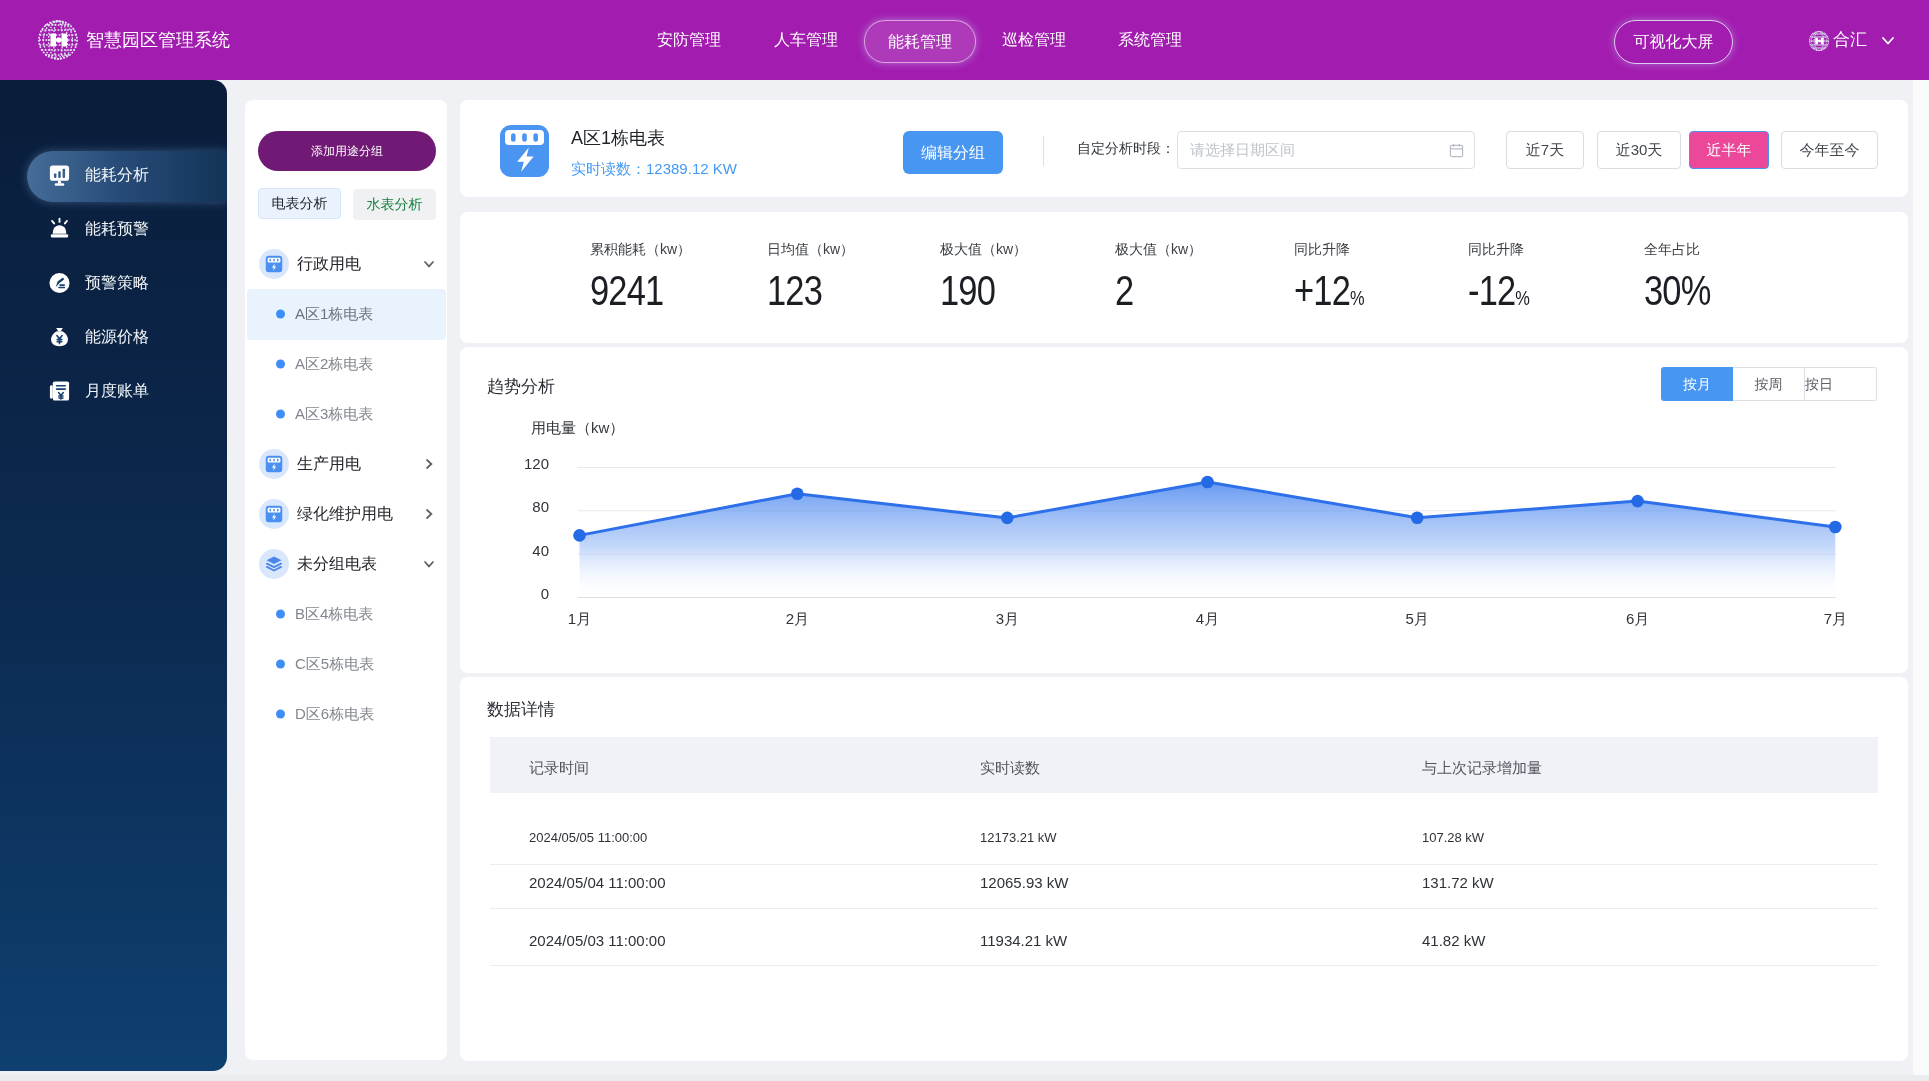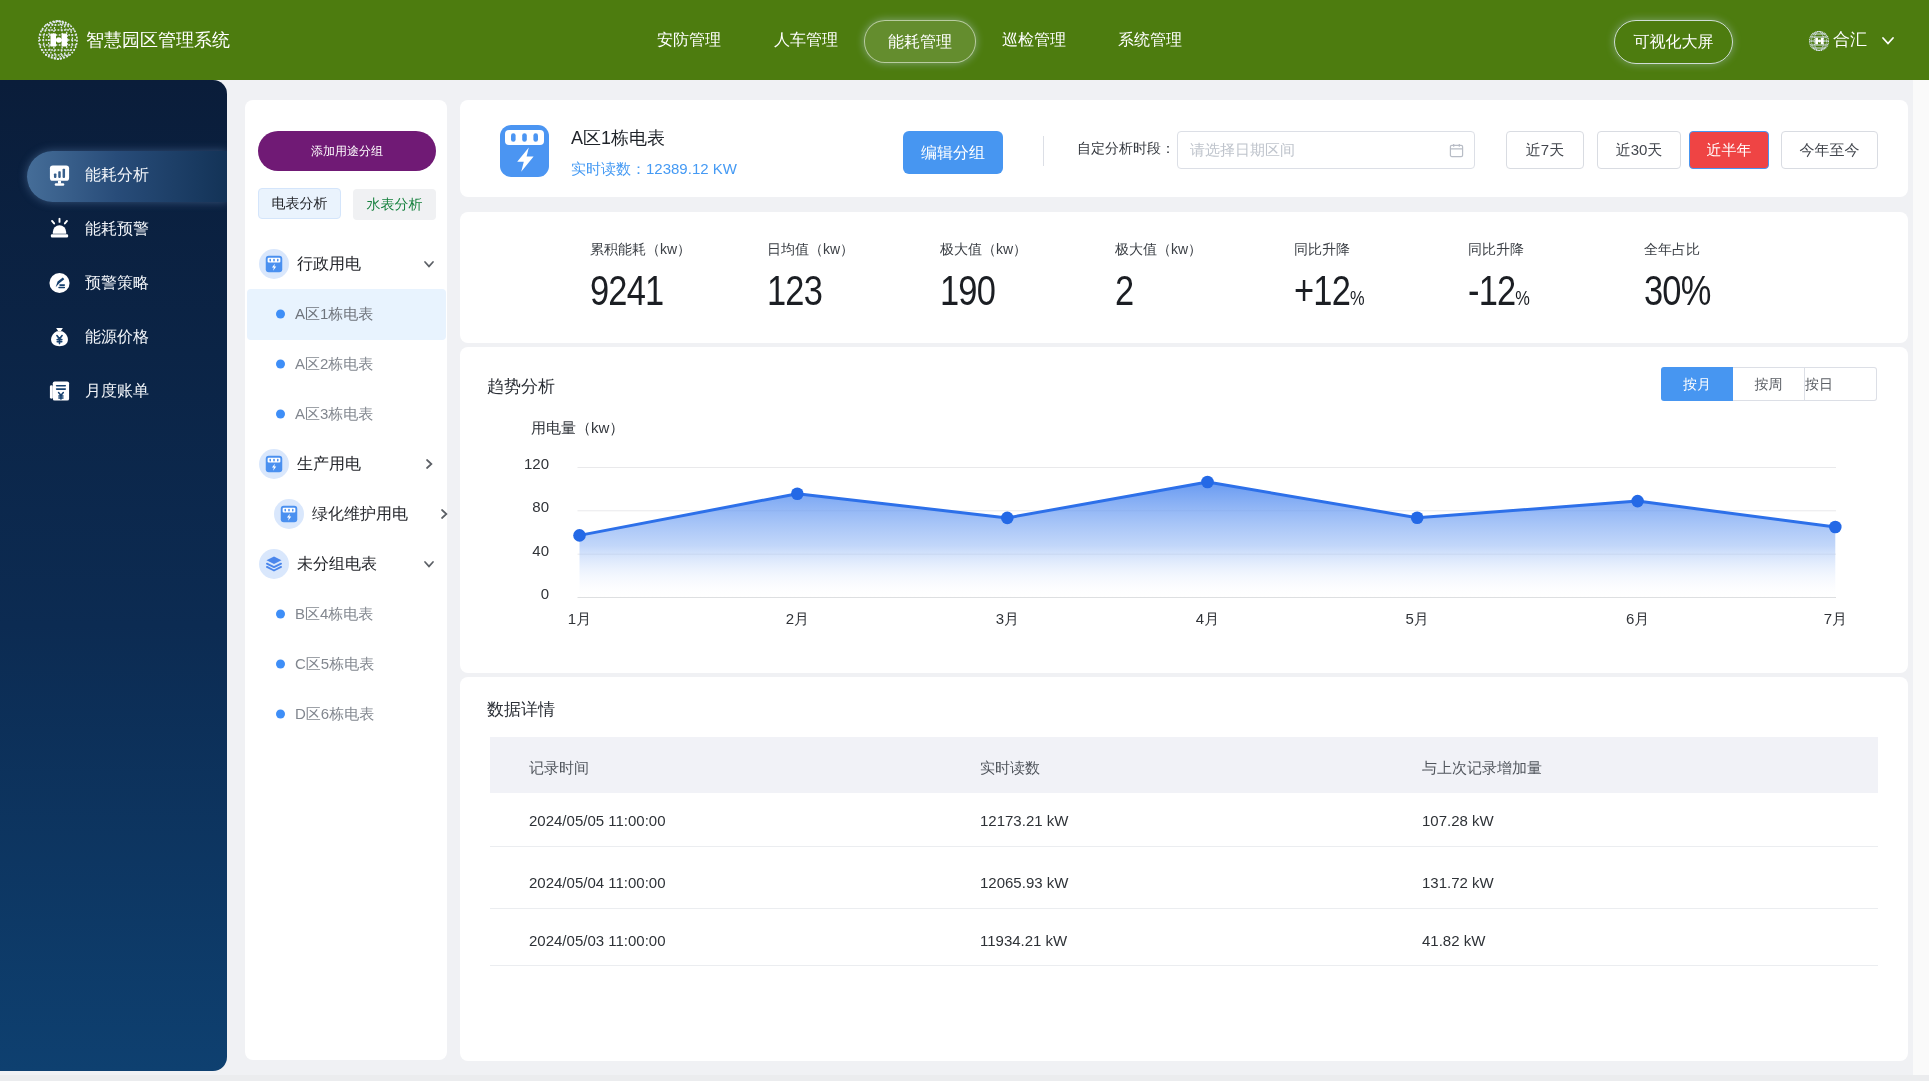--- a/index.html
+++ b/index.html
@@ -19,21 +19,21 @@
   .ltxt{position:absolute;left:50px;top:50%;transform:translateY(-50%);font-size:15px;color:#82878f;}
   .statcol{position:absolute;top:0;}
   .statlab{font-size:14px;color:#3c4046;white-space:nowrap;}
   .statval{margin-top:8px;font-size:42px;color:#1b1e23;white-space:nowrap;transform:scaleX(.82);transform-origin:left bottom;letter-spacing:-1px;}
   .tbtn{position:absolute;top:31px;height:36px;border:1px solid #d9dce2;border-radius:4px;background:#fff;
         color:#43474e;font-size:15px;text-align:center;line-height:36px;}
 </style>
 </head>
 <body>
 
-  <div class="abs" id="navbar" style="left:0;top:0;width:1929px;height:80px;background:#4d7c0f;">
+  <div class="abs" id="navbar" style="left:0;top:0;width:1929px;height:80px;background:#a21caf;">
 
     <svg class="abs" style="left:38px;top:20px;" width="40" height="40" viewBox="0 0 40 40">
       <circle cx="20" cy="20" r="19" fill="none" stroke="#e9eef6" stroke-width="1.6" stroke-dasharray="1.8 1.4"></circle>
       <ellipse cx="20" cy="20" rx="4.5" ry="19" fill="none" stroke="#e2e9f2" stroke-width="1.3" stroke-dasharray="1.8 1.4"></ellipse>
       <ellipse cx="20" cy="20" rx="9.5" ry="19" fill="none" stroke="#e2e9f2" stroke-width="1.3" stroke-dasharray="1.8 1.4"></ellipse>
       <ellipse cx="20" cy="20" rx="14.5" ry="19" fill="none" stroke="#e2e9f2" stroke-width="1.3" stroke-dasharray="1.8 1.4"></ellipse>
       <path d="M3.5 10 H36.5 M1.5 15 H38.5 M1 20 H39 M1.5 25 H38.5 M3.5 30 H36.5 M7 35 H33 M7 5 H33" stroke="#e2e9f2" stroke-width="1.3" stroke-dasharray="1.8 1.4" fill="none"></path>
       <path d="M12.5 13.5 h5.5 v6.5 a2.8 2.8 0 0 0 5.6 0 v-6.5 h5.5 v13 h-5.5 v-6.5 a2.8 2.8 0 0 0 -5.6 0 v6.5 h-5.5 z" fill="#fff"></path>
     </svg>
     <div class="abs" style="left:86px;top:0;height:80px;line-height:80px;color:#fff;font-size:18px;">智慧园区管理系统</div>
@@ -164,21 +164,21 @@
           <rect x="16" y="5" width="2" height="3.5" rx="1" fill="#4a90f0"></rect>
           <path d="M13.2 11.5 l-4 5.2 h2.6 l-1 4.3 l4.2 -5.6 h-2.6 z" fill="#fff"></path>
         </svg>
       </div>
       <span class="gtxt">生产用电</span>
       <svg class="chev" style="right:11px;" viewBox="0 0 14 14">
         <path d="M5 3 L9.4 7 L5 11" fill="none" stroke="#5c6066" stroke-width="1.7" stroke-linecap="round"></path>
       </svg>
     </div>
 
-    <div class="abs" style="left:0;top:389px;width:202px;height:50px;margin-left:15px;">
+    <div class="abs" style="left:0;top:389px;width:202px;height:50px;">
       <div class="gi" style="top:10px;">
         <svg style="position:absolute;left:6px;top:6px;" width="18" height="18" viewBox="0 0 24 24">
           <rect x="1" y="1" width="22" height="22" rx="4" fill="#4a90f0"></rect>
           <rect x="3.5" y="3.5" width="17" height="6.5" rx="1.5" fill="#fff"></rect>
           <rect x="6" y="5" width="2" height="3.5" rx="1" fill="#4a90f0"></rect>
           <rect x="11" y="5" width="2" height="3.5" rx="1" fill="#4a90f0"></rect>
           <rect x="16" y="5" width="2" height="3.5" rx="1" fill="#4a90f0"></rect>
           <path d="M13.2 11.5 l-4 5.2 h2.6 l-1 4.3 l4.2 -5.6 h-2.6 z" fill="#fff"></path>
         </svg>
       </div>
@@ -232,21 +232,21 @@
     <div class="abs" style="left:617px;top:0;height:97px;line-height:97px;font-size:14px;color:#32363c;">自定分析时段：</div>
     <div class="abs" style="left:717px;top:31px;width:296px;height:36px;border:1px solid #dcdfe6;border-radius:4px;background:#fff;">
       <div class="abs" style="left:12px;top:0;height:36px;line-height:36px;font-size:15px;color:#bfc4cc;">请选择日期区间</div>
       <svg class="abs" style="right:10px;top:11px;" width="15" height="15" viewBox="0 0 16 16">
         <rect x="1.5" y="2.5" width="13" height="12" rx="1.5" fill="none" stroke="#b8bdc6" stroke-width="1.3"></rect>
         <path d="M1.5 6.2 H14.5 M5 1 v3 M11 1 v3" stroke="#b8bdc6" stroke-width="1.3" fill="none"></path>
       </svg>
     </div>
     <div class="tbtn" style="left:1046px;width:76px;">近7天</div>
     <div class="tbtn" style="left:1137px;width:82px;">近30天</div>
-    <div class="tbtn" style="left:1229px;width:78px;background:#ef4444;border-color:#4796f1;color:#fff;">近半年</div>
+    <div class="tbtn" style="left:1229px;width:78px;background:#ec4899;border-color:#4796f1;color:#fff;">近半年</div>
     <div class="tbtn" style="left:1321px;width:95px;">今年至今</div>
   </div>
   <div class="card" id="statcard" style="left:460px;top:212px;width:1448px;height:131px;">
     <div class="statcol" style="left:130px;top:29px;">
       <div class="statlab">累积能耗（kw）</div>
       <div class="statval">9241</div>
     </div>
     <div class="statcol" style="left:307px;top:29px;">
       <div class="statlab">日均值（kw）</div>
       <div class="statval">123</div>
@@ -323,21 +323,21 @@
       </g>
     </svg>
   </div>
   <div class="card" id="tablecard" style="left:460px;top:677px;width:1448px;height:384px;">
     <div class="abs" style="left:27px;top:21px;font-size:17px;color:#2b2f36;font-weight:500;">数据详情</div>
     <div class="abs" style="left:30px;top:60px;width:1388px;height:56px;background:#f1f2f7;color:#50555c;font-size:15px;">
       <span class="abs" style="left:39px;top:22px;">记录时间</span>
       <span class="abs" style="left:490px;top:22px;">实时读数</span>
       <span class="abs" style="left:932px;top:22px;">与上次记录增加量</span>
     </div>
-    <div class="abs" style="left:30px;top:112px;width:1388px;height:57px;border-bottom:1px solid #ebedf0;color:#2e3237;font-size:15px;">
+    <div class="abs" style="left:30px;top:130px;width:1388px;height:57px;border-bottom:1px solid #ebedf0;color:#2e3237;font-size:13px;">
       <span class="abs" style="left:39px;top:23px;">2024/05/05 11:00:00</span>
       <span class="abs" style="left:490px;top:23px;">12173.21 kW</span>
       <span class="abs" style="left:932px;top:23px;">107.28 kW</span>
     </div>
     <div class="abs" style="left:30px;top:174px;width:1388px;height:57px;border-bottom:1px solid #ebedf0;color:#2e3237;font-size:15px;">
       <span class="abs" style="left:39px;top:23px;">2024/05/04 11:00:00</span>
       <span class="abs" style="left:490px;top:23px;">12065.93 kW</span>
       <span class="abs" style="left:932px;top:23px;">131.72 kW</span>
     </div>
     <div class="abs" style="left:30px;top:232px;width:1388px;height:56px;border-bottom:1px solid #ebedf0;color:#2e3237;font-size:15px;">

